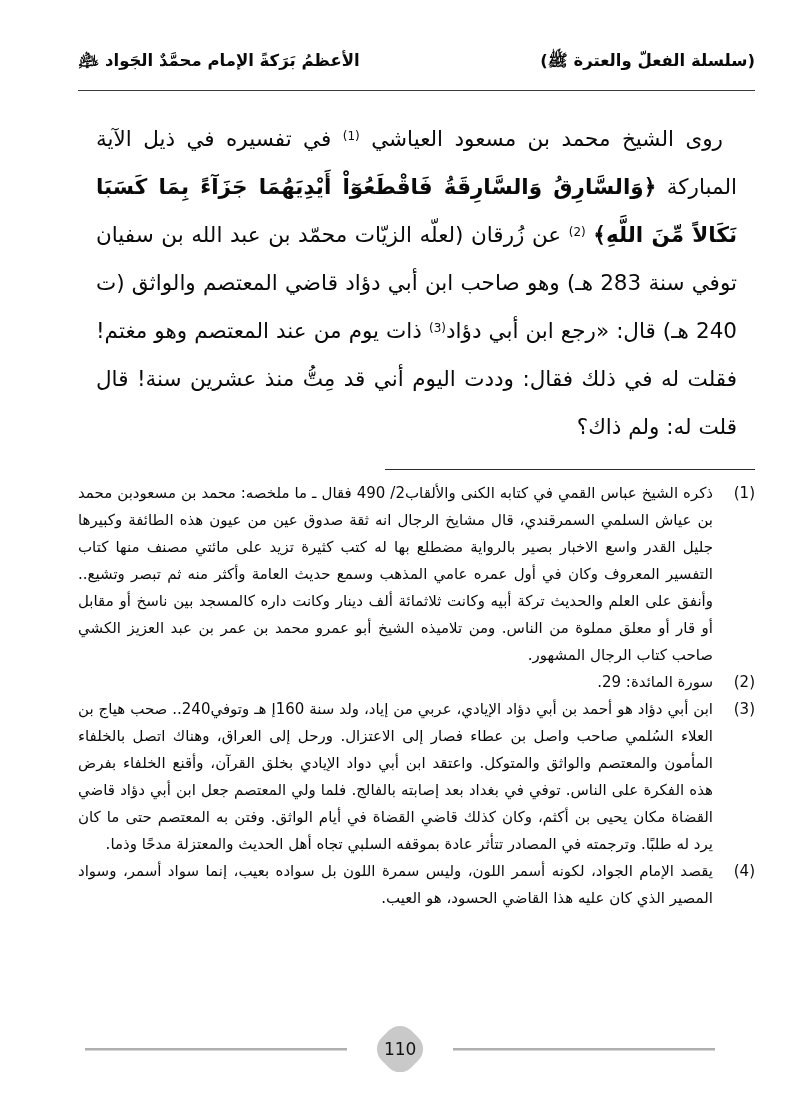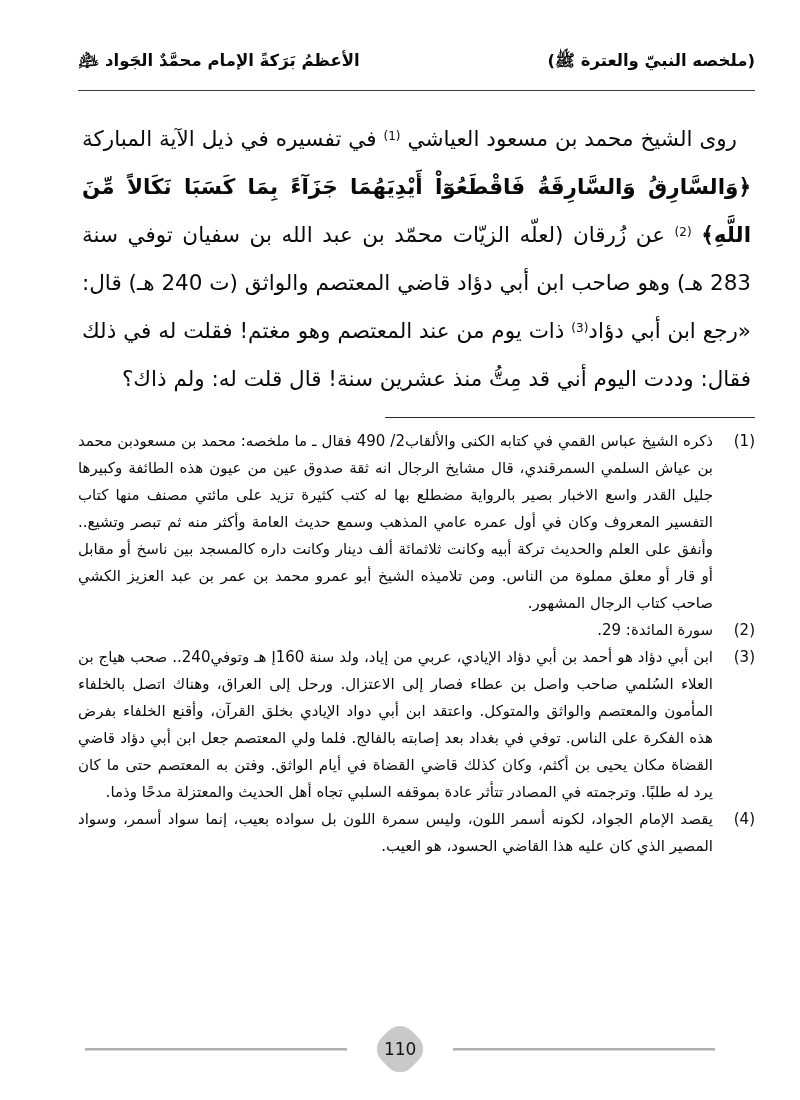--- a/index.html
+++ b/index.html
@@ -13,21 +13,21 @@
     color:#0a0a0a;
     overflow:hidden;
   }
   .content{width:677px;}
   
   .hdr{display:flex;justify-content:space-between;align-items:baseline;direction:rtl;
        font-size:16.5px;font-weight:700;letter-spacing:0;}
   .hdr-rule{border:0;border-top:1.6px solid #3a3a3a;margin:16px 0 0 0;width:100%;}
   
   .body{direction:rtl;text-align:justify;font-size:21.5px;line-height:48px;margin-top:24px;}
-  .body p{margin:4px;text-indent:14px;}
+  .body p{margin:18px;text-indent:14px;}
   .body p + p{margin-top:8px;}
   .quran{font-weight:700;}
   sup.fnref{font-size:12px;line-height:0;vertical-align:6px;font-weight:400;}
   
   .fn-sep{width:370px;border-top:1.5px solid #2b2b2b;margin:14px 0 10px auto;}
   
   .footnotes{direction:rtl;font-size:15px;line-height:27px;}
   .fn{display:flex;align-items:flex-start;}
   .fn-num{flex:0 0 42px;white-space:nowrap;}
   .fn-text{flex:1;text-align:justify;}
@@ -45,21 +45,21 @@
   }
   .badge > span{transform:rotate(-45deg);font-size:17px;color:#111;}
 </style>
 </head>
 <body>
 
 <div class="page">
   <div class="content">
 
     <header class="hdr">
-      <span>(ملخصه النبيّ والعترة ﷺ)</span>
+      <span>(سلسلة الفعلّ والعترة ﷺ)</span>
       <span>الأعظمُ بَرَكةً الإمام محمَّدٌ الجَواد ﵇</span>
     </header>
     <hr class="hdr-rule">
 
     <main class="body">
       <p><span>روى الشيخ محمد بن مسعود العياشي</span> <sup class="fnref">(1)</sup><span> في تفسيره في ذيل الآية المباركة </span><span class="quran">﴿وَالسَّارِقُ وَالسَّارِقَةُ فَاقْطَعُوٓاْ أَيْدِيَهُمَا جَزَآءً بِمَا كَسَبَا نَكَالاً مِّنَ اللَّهِ﴾</span> <sup class="fnref">(2)</sup><span> عن زُرقان (لعلّه الزيّات محمّد بن عبد الله بن سفيان توفي سنة 283 هـ) وهو صاحب ابن أبي دؤاد قاضي المعتصم والواثق (ت 240 هـ) قال: «رجع ابن أبي دؤاد</span><sup class="fnref">(3)</sup><span> ذات يوم من عند المعتصم وهو مغتم! فقلت له في ذلك فقال: وددت اليوم أني قد مِتُّ منذ عشرين سنة! قال قلت له: ولم ذاك؟</span></p>
     </main>
 
     <div class="fn-sep"></div>
 

